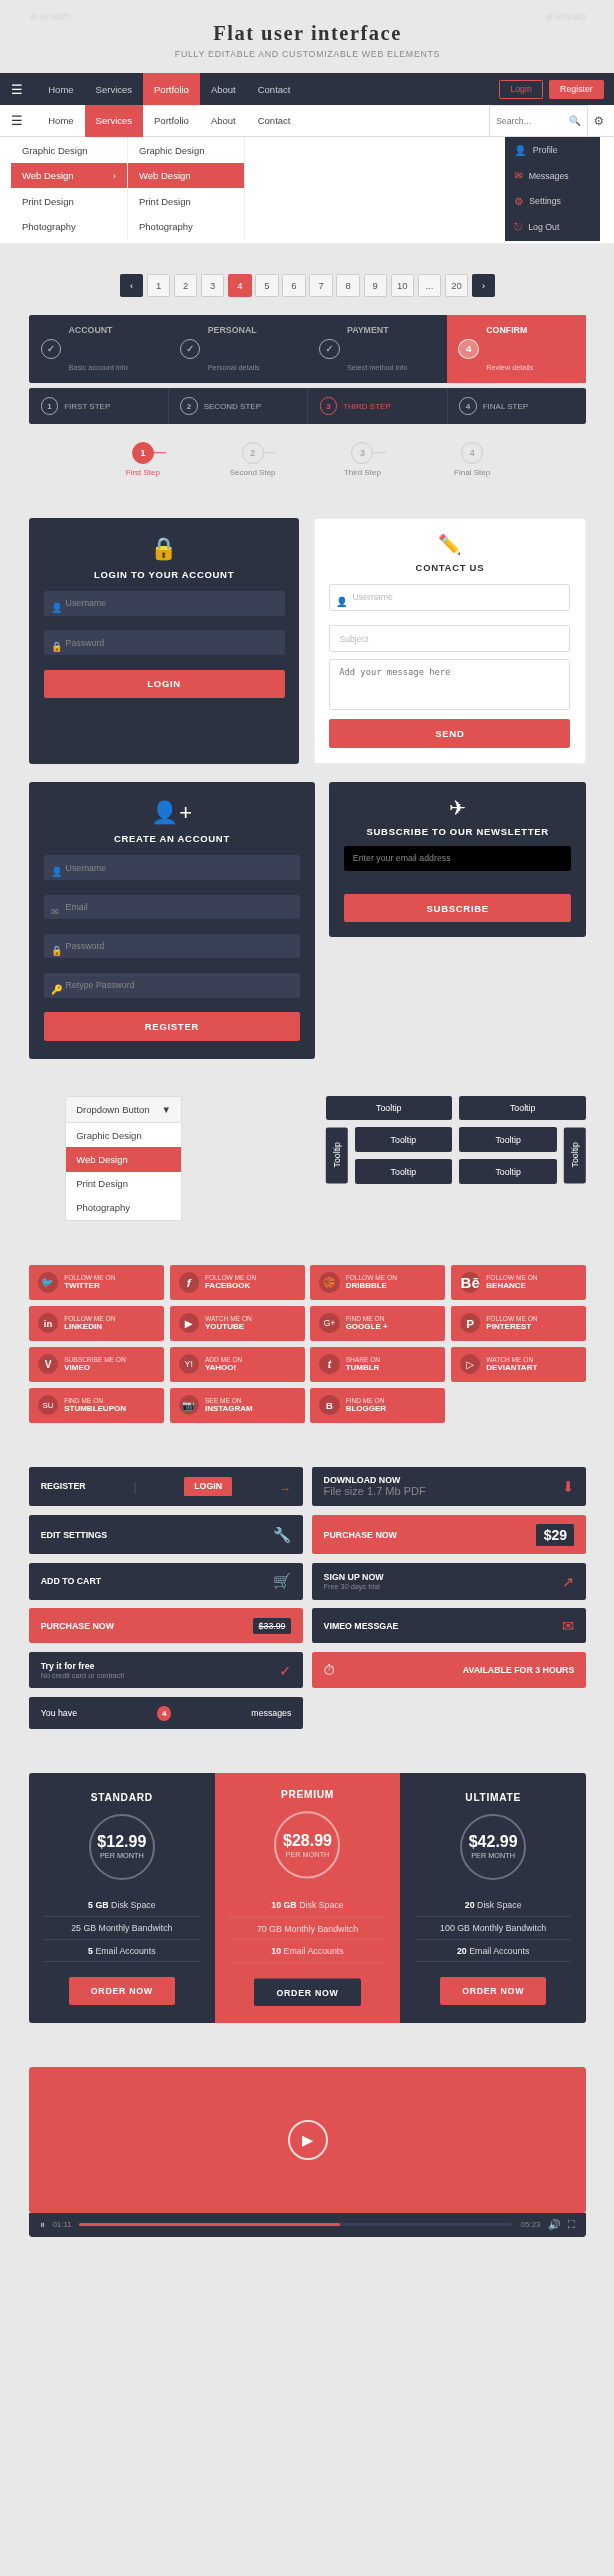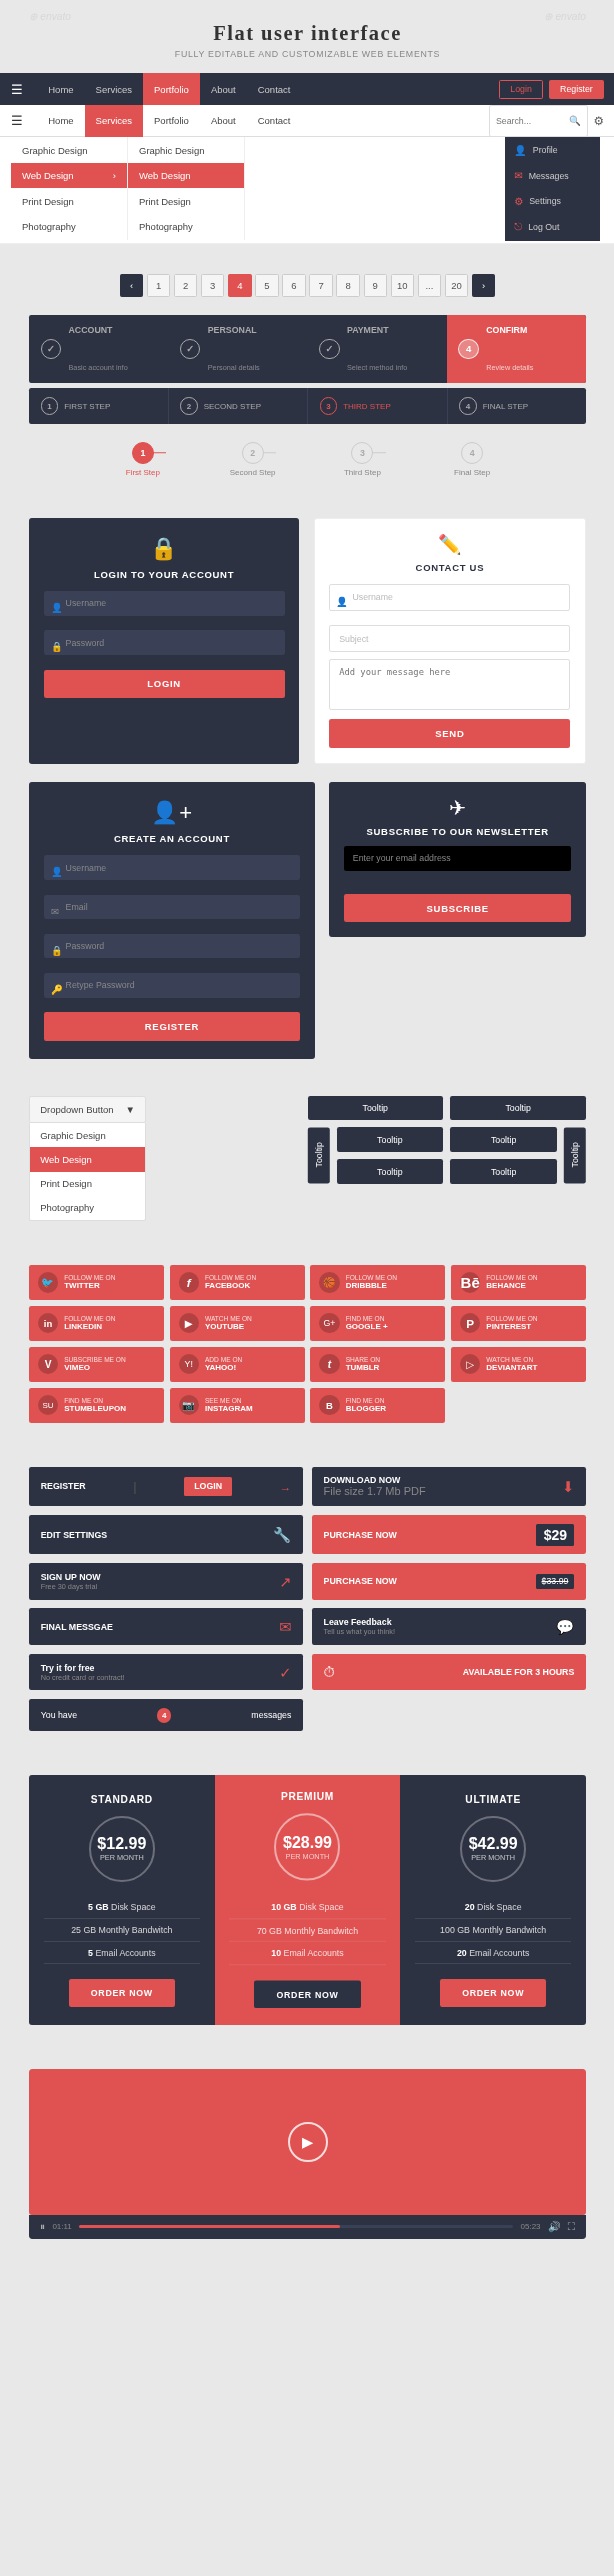--- a/index.html
+++ b/index.html
@@ -449,20 +449,21 @@
       text-transform: uppercase;
       letter-spacing: 0.7px;
       margin-bottom: 8.8px;
     }
 
     
     .dropdown-tooltip-row {
       display: flex;
       gap: 0;
       padding: 14.6px 29px;
+      margin-left: 36px;
     }
     .dropdown-section {
       flex: 1;
     }
     .dd-trigger {
       background: #f5f5f5;
       border: 0.7px solid #ddd;
       padding: 7.3px 10.2px;
       font-size: 9.5px;
       color: #444;
@@ -1167,46 +1168,43 @@
     <div class="btn-full-dark">
       <span style="color:#fff;font-size:8.8px;font-weight:bold;">EDIT SETTINGS</span>
       <span style="font-size:14.6px;color:#e05252;">🔧</span>
     </div>
 
     <div class="btn-full-red">
       <span style="color:#fff;font-size:8.8px;font-weight:bold;">PURCHASE NOW</span>
       <span class="price-badge">$29</span>
     </div>
 
+    <div class="btn-full-dark">
+      <span style="color:#fff;font-size:8.8px;font-weight:bold;">ADD TO CART</span>
+      <span style="font-size:14.6px;color:#e05252;">🛒</span>
+    </div>
 
     <div class="btn-full-dark">
       <div>
         <div style="color:#fff;font-size:8.8px;font-weight:bold;">SIGN UP NOW</div>
         <div style="color:#888;font-size:7.3px;">Free 30 days trial</div>
       </div>
       <span style="font-size:14.6px;color:#e05252;">↗</span>
     </div>
 
     <div class="btn-full-red">
       <span style="color:#fff;font-size:8.8px;font-weight:bold;">PURCHASE NOW</span>
       <span style="background:#2d3242;color:#fff;padding:2.9px 5.9px;font-size:8.8px;border-radius:1.5px;text-decoration:line-through;">$33.99</span>
     </div>
 
     <div class="btn-full-dark">
-      <span style="color:#fff;font-size:8.8px;font-weight:bold;">FINAL MESSGAE</span>
+      <span style="color:#fff;font-size:8.8px;font-weight:bold;">VIMEO MESSGAE</span>
       <span style="font-size:14.6px;color:#e05252;">✉</span>
     </div>
 
-    <div class="btn-full-dark">
-      <div>
-        <div style="color:#fff;font-size:8.8px;font-weight:bold;">Leave Feedback</div>
-        <div style="color:#888;font-size:7.3px;">Tell us what you think!</div>
-      </div>
-      <span style="font-size:14.6px;color:#e05252;">💬</span>
-    </div>
 
     <div class="btn-full-dark">
       <div>
         <div style="color:#fff;font-size:8.8px;font-weight:bold;">Try it for free</div>
         <div style="color:#888;font-size:7.3px;">No credit card or contract!</div>
       </div>
       <span style="font-size:14.6px;color:#e05252;">✓</span>
     </div>
 
     <div class="btn-full-red">

